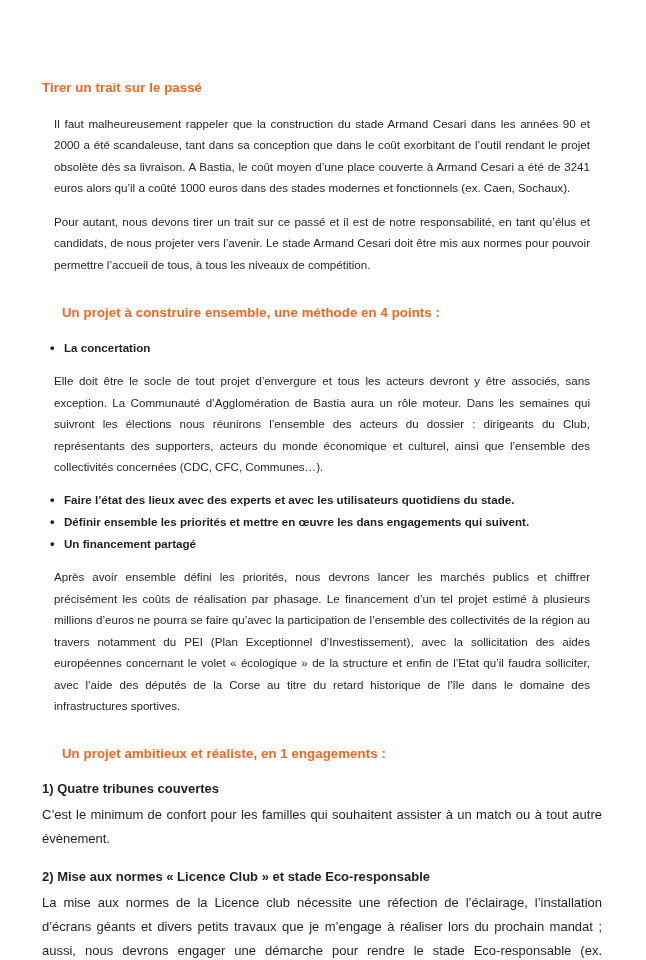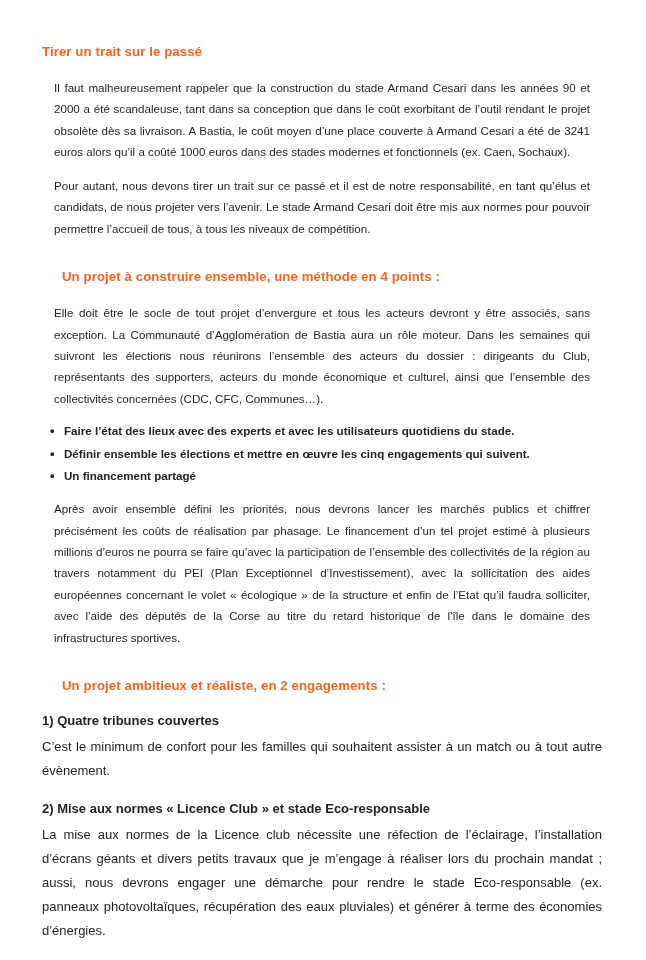--- a/index.html
+++ b/index.html
@@ -10,21 +10,21 @@
     width: 646px;
     height: 960px;
     background: #ffffff;
     font-family: "Liberation Sans", sans-serif;
     color: #231f20;
   }
   .page {
     width: 646px;
     height: 960px;
     box-sizing: border-box;
-    padding: 44px 44px 0 42px;
+    padding: 80px 44px 0 42px;
     position: relative;
   }
   .section-title {
     color: #f4651f;
     font-weight: bold;
     font-size: 13.2px;
     letter-spacing: 0.1px;
     margin: 0 0 18px 0;
   }
   .section-title.spaced {
@@ -88,32 +88,35 @@
 <div class="page">
 
   <h2 class="section-title">Tirer un trait sur le passé</h2>
 
   <p class="body">Il faut malheureusement rappeler que la construction du stade Armand Cesari dans les années 90 et 2000 a été scandaleuse, tant dans sa conception que dans le coût exorbitant de l’outil rendant le projet obsolète dès sa livraison. A Bastia, le coût moyen d’une place couverte à Armand Cesari a été de 3241 euros alors qu’il a coûté 1000 euros dans des stades modernes et fonctionnels (ex. Caen, Sochaux).</p>
 
   <p class="body">Pour autant, nous devons tirer un trait sur ce passé et il est de notre responsabilité, en tant qu’élus et candidats, de nous projeter vers l’avenir. Le stade Armand Cesari doit être mis aux normes pour pouvoir permettre l’accueil de tous, à tous les niveaux de compétition.</p>
 
   <h2 class="section-title spaced">Un projet à construire ensemble, une méthode en 4 points :</h2>
 
+  <ul class="bullets">
+    <li>La concertation</li>
+  </ul>
 
   <p class="body block-after-bullet">Elle doit être le socle de tout projet d’envergure et tous les acteurs devront y être associés, sans exception. La Communauté d’Agglomération de Bastia aura un rôle moteur. Dans les semaines qui suivront les élections nous réunirons l’ensemble des acteurs du dossier : dirigeants du Club, représentants des supporters, acteurs du monde économique et culturel, ainsi que l’ensemble des collectivités concernées (CDC, CFC, Communes…).</p>
 
   <ul class="bullets sub-block">
     <li>Faire l’état des lieux avec des experts et avec les utilisateurs quotidiens du stade.</li>
-    <li>Définir ensemble les élections et mettre en œuvre les cinq engagements qui suivent.</li>
+    <li>Définir ensemble les priorités et mettre en œuvre les dans engagements qui suivent.</li>
     <li>Un financement partagé</li>
   </ul>
 
   <p class="body">Après avoir ensemble défini les priorités, nous devrons lancer les marchés publics et chiffrer précisément les coûts de réalisation par phasage. Le financement d’un tel projet estimé à plusieurs millions d’euros ne pourra se faire qu’avec la participation de l’ensemble des collectivités de la région au travers notamment du PEI (Plan Exceptionnel d’Investissement), avec la sollicitation des aides européennes concernant le volet « écologique » de la structure et enfin de l’Etat qu’il faudra solliciter, avec l’aide des députés de la Corse au titre du retard historique de l’île dans le domaine des infrastructures sportives.</p>
 
-  <h2 class="section-title spaced">Un projet ambitieux et réaliste, en 2 engagements :</h2>
+  <h2 class="section-title spaced">Un projet ambitieux et réaliste, en 1 engagements :</h2>
 
   <h3 class="eng-title">1) Quatre tribunes couvertes</h3>
   <p class="eng-body">C’est le minimum de confort pour les familles qui souhaitent assister à un match ou à tout autre évènement.</p>
 
   <h3 class="eng-title">2) Mise aux normes « Licence Club » et stade Eco-responsable</h3>
   <p class="eng-body">La mise aux normes de la Licence club nécessite une réfection de l’éclairage, l’installation d’écrans géants et divers petits travaux que je m’engage à réaliser lors du prochain mandat ; aussi, nous devrons engager une démarche pour rendre le stade Eco-responsable (ex. panneaux photovoltaïques, récupération des eaux pluviales) et générer à terme des économies d’énergies.</p>
 
 </div>
 
 </body></html>

